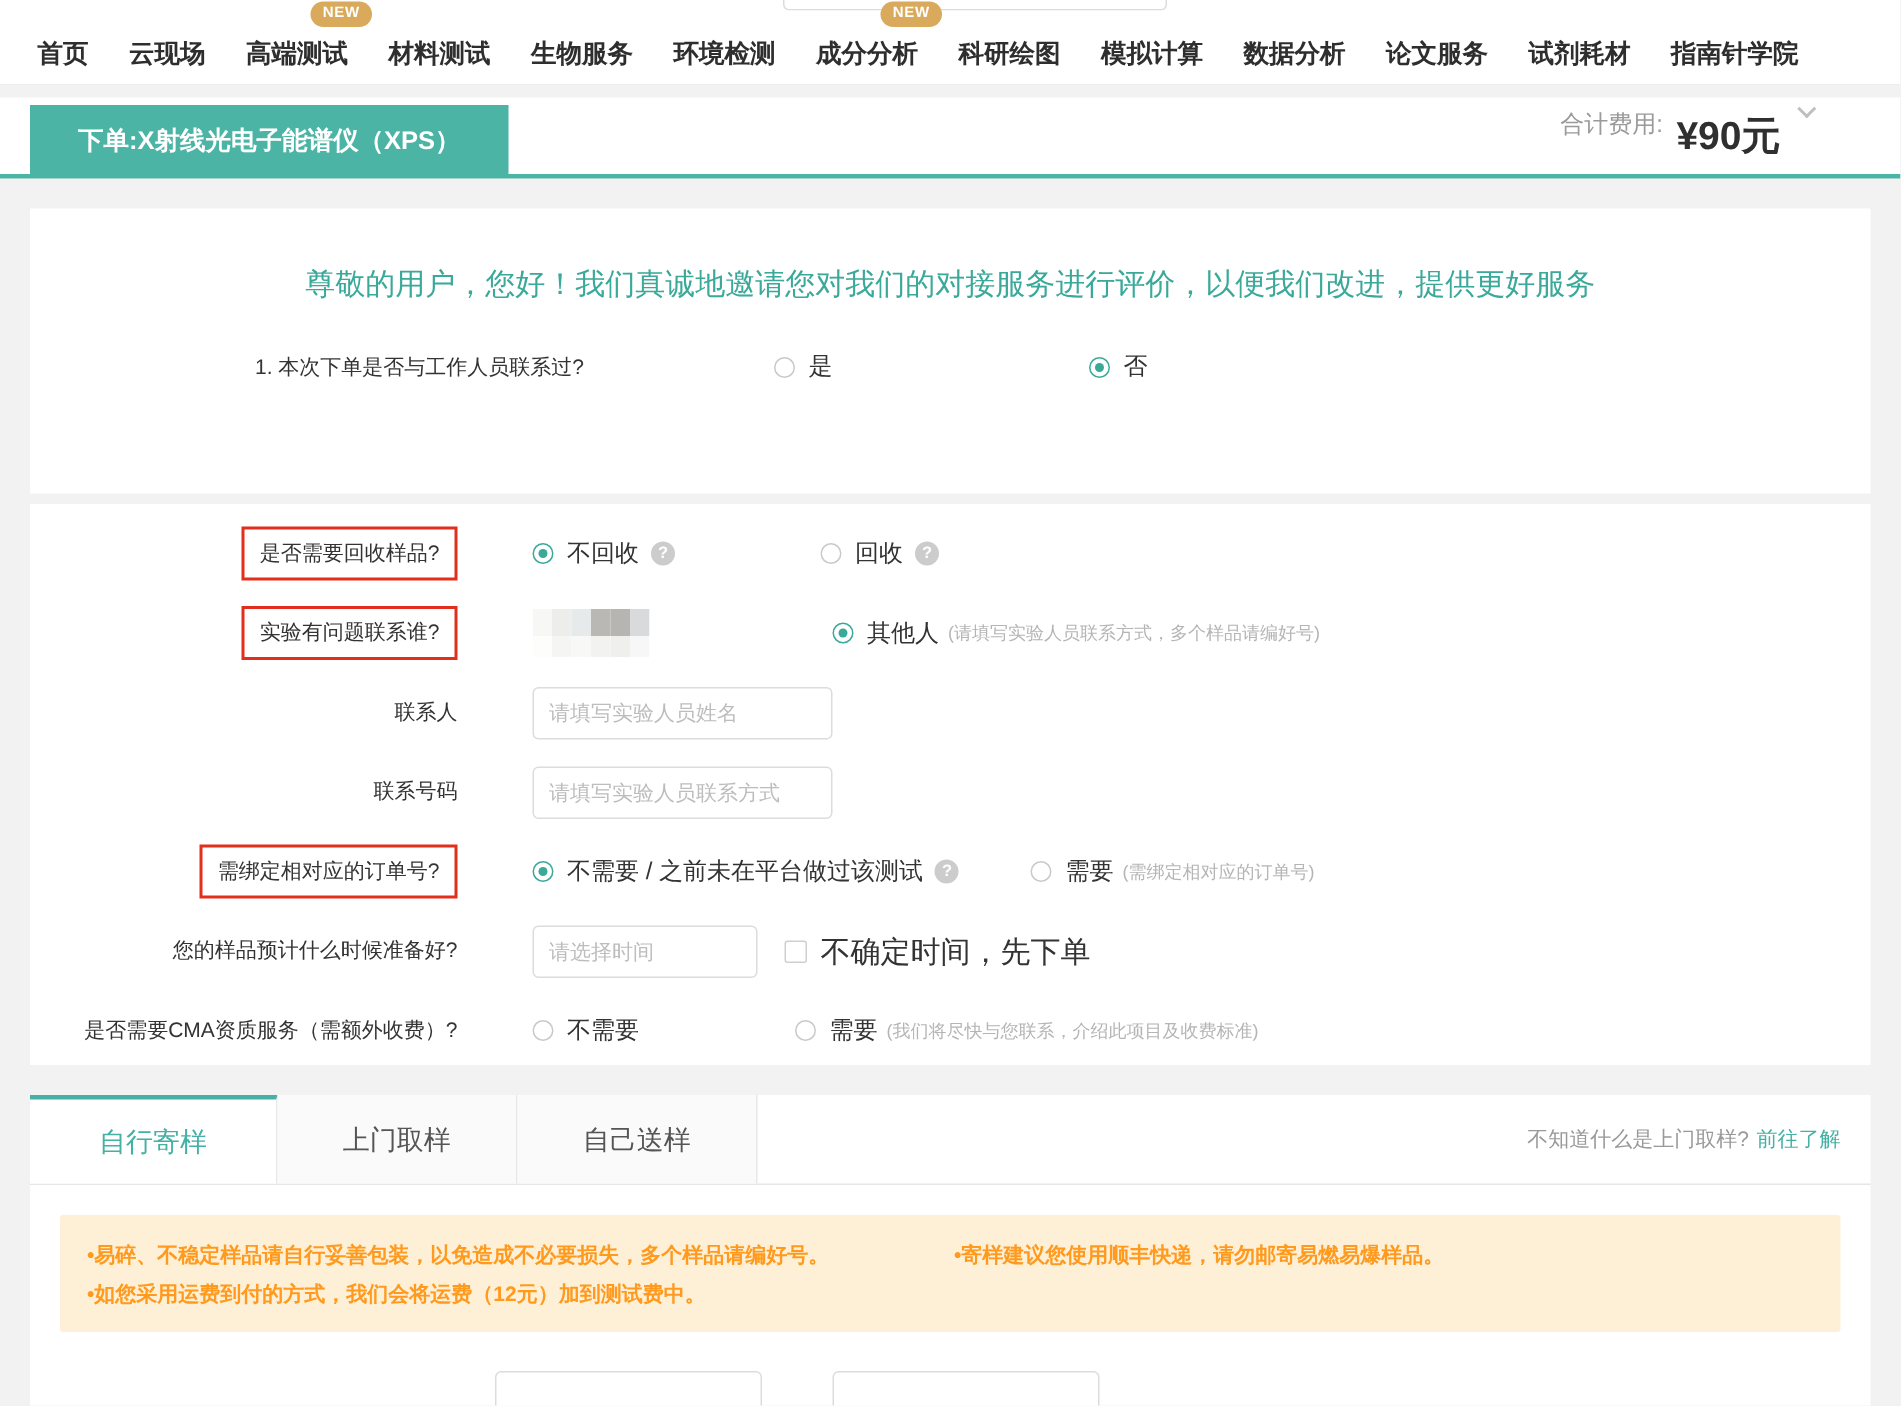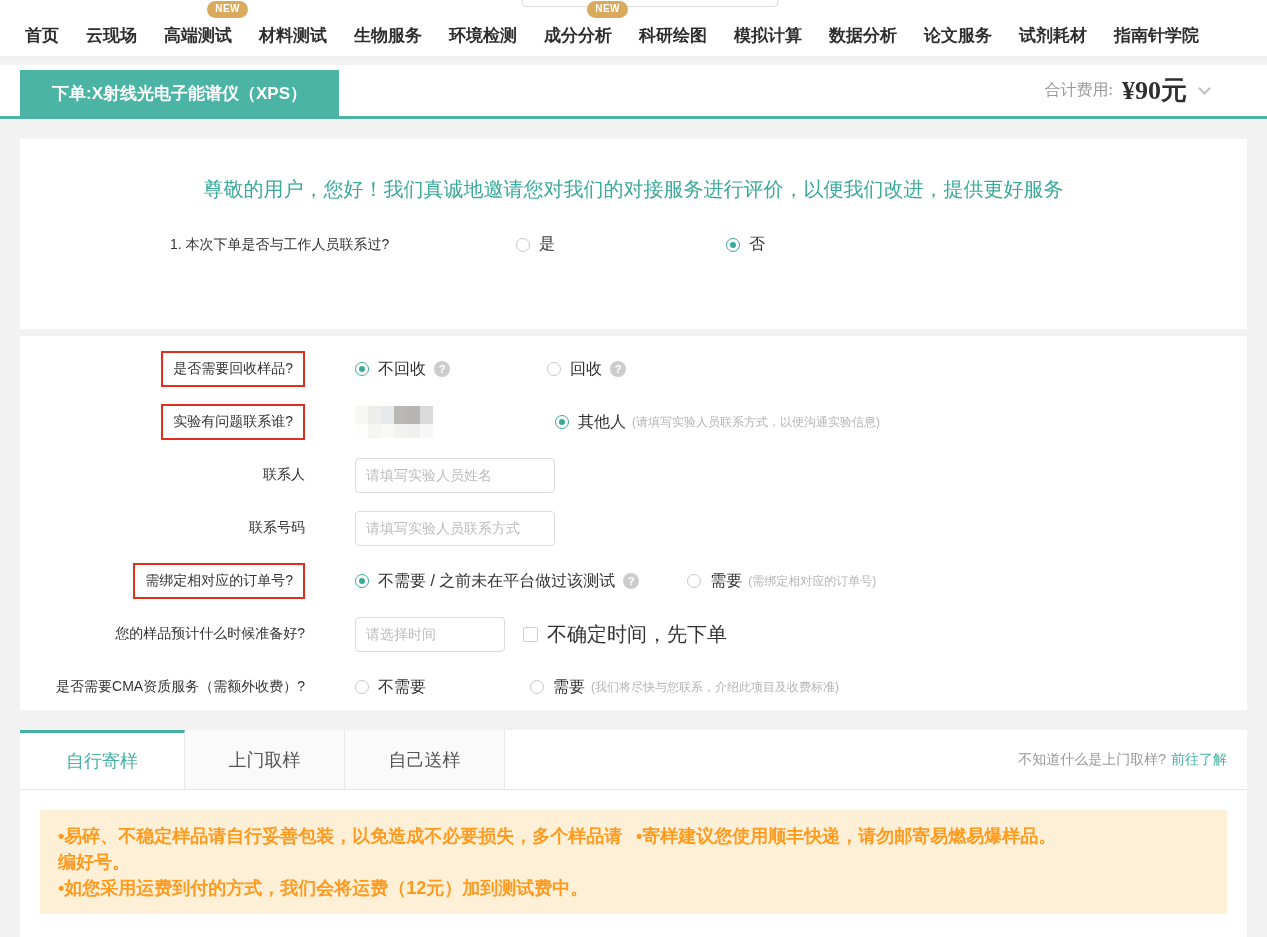--- a/index.html
+++ b/index.html
@@ -15,21 +15,21 @@
     font-size:10px; font-weight:bold; padding:2px 8px 3px; border-radius:9px; letter-spacing:.5px; }
   .clipped-tooltip { position:absolute; left:522px; top:0; width:256px; height:7px;
     background:#fff; border:1px solid #dcdcdc; border-top:none; border-radius:0 0 4px 4px; }
 
   
   .band { position:relative; height:54px; margin-top:8px; background:#fff;
     border-bottom:3px solid #4bb4a5; display:flex; align-items:center;
     justify-content:flex-end; padding-right:58px; }
   .order-title-tab { position:absolute; left:20px; bottom:0; height:46px; background:#4bb4a5;
     color:#fff; font-size:17px; font-weight:bold; display:flex; align-items:center; padding:0 32px; }
-  .fee { display:flex; align-items:center; cursor:pointer;font-family:Liberation Serif, serif; }
+  .fee { display:flex; align-items:flex-start; cursor:pointer; }
   .fee-label { color:#9a9a9a; font-size:16px; margin-right:9px; }
   .fee-value { color:#2f2f2f; font-size:26px; font-weight:bold; }
   .chev { width:9px; height:9px; border-right:2px solid #bfbfbf; border-bottom:2px solid #bfbfbf;
     transform:rotate(45deg); margin-left:13px; margin-top:-5px; }
 
   
   main { padding:20px; }
   .card { background:#fff; }
 
   .card1 { height:190px; margin-bottom:7px; }
@@ -69,21 +69,21 @@
   
   .card3 { min-height:190px; }
   .tabbar { height:60px; display:flex; border-bottom:1px solid #e6e6e6; }
   .tab { width:160px; display:flex; align-items:center; justify-content:center; font-size:18px;
     color:#555; background:#fafafa; border-right:1px solid #e8e8e8; cursor:pointer; }
   .tab.active { width:165px; background:#fff; color:#44b1a4; border-top:3px solid #44b1a4; }
   .tab-help { flex:1; display:flex; align-items:center; justify-content:flex-end;
     padding-right:20px; font-size:14px; color:#999; white-space:nowrap; }
   .tab-help .golink { color:#44b1a4; margin-left:5px; cursor:pointer; text-decoration:none; }
   .notice { margin:20px; background:#fdf0d6; border-radius:2px; padding:13px 18px;
-    font-size:18px; font-weight:bold; color:#ff9a1f; line-height:26px; }
+    font-size:14px; font-weight:bold; color:#ff9a1f; line-height:26px; }
   .notice-line1 { display:flex; }
   .n1 { width:578px; flex:0 0 auto; }
   .bottom-inputs { display:flex; margin:26px 0 0 310px; gap:47px; }
 </style>
 </head>
 <body>
 
 <nav class="topnav">
   <div class="clipped-tooltip"></div>
   <div class="nav-item"><span>首页</span></div>
@@ -165,21 +165,21 @@
           <rect x="13" y="18" width="13" height="14" fill="#f5f5f4"></rect>
           <rect x="26" y="18" width="13" height="14" fill="#f8f8f7"></rect>
           <rect x="39" y="18" width="13" height="14" fill="#f2f2f1"></rect>
           <rect x="52" y="18" width="13" height="14" fill="#efefee"></rect>
           <rect x="65" y="18" width="13" height="14" fill="#f6f7f6"></rect>
         </svg>
         <label class="radio" style="margin-left:122px;">
           <span class="rb sel"></span>
           <span class="opt">其他人</span>
         </label>
-        <span class="hint">(请填写实验人员联系方式，以便沟通实验信息)</span>
+        <span class="hint">(请填写实验人员联系方式，多个样品请编好号)</span>
       </div>
     </div>
 
     <div class="frow">
       <div class="lcol">
           <span class="lbl">联系人</span>
         </div>
       <div class="ccol">
         <input class="tin w200" type="text" placeholder="请填写实验人员姓名" style="">
       </div>

